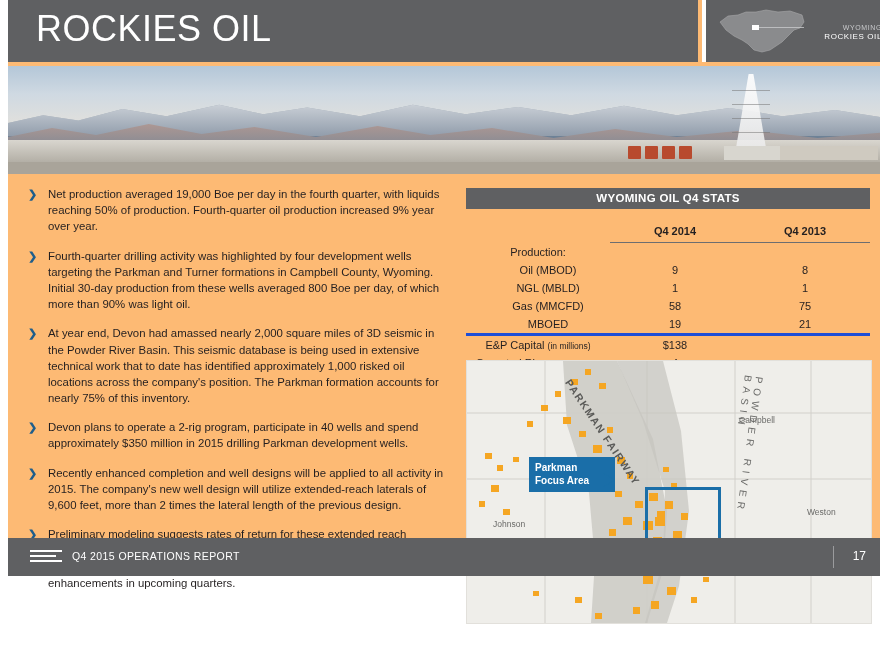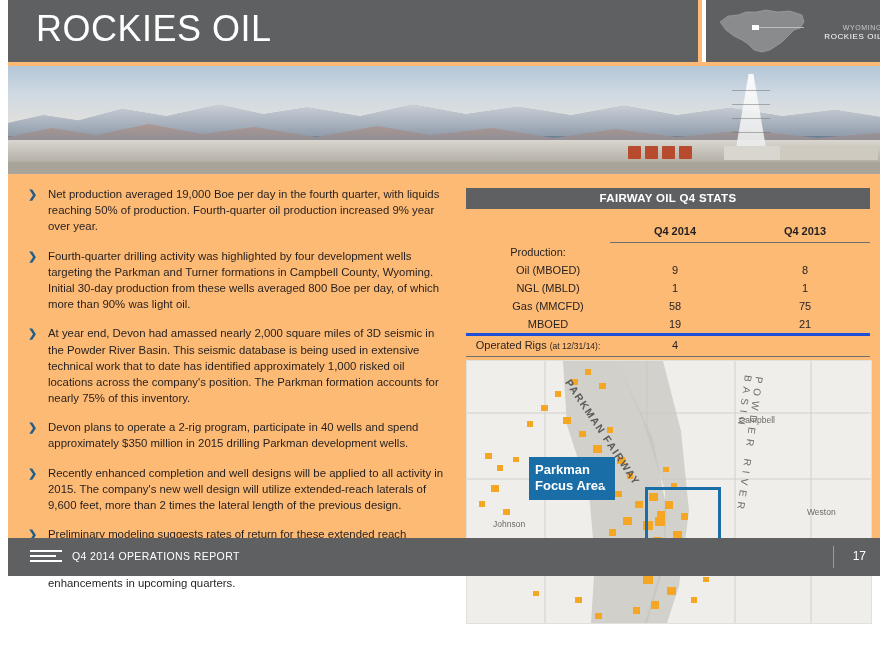--- a/index.html
+++ b/index.html
@@ -262,21 +262,21 @@
     color: #6a6a68;
     font-weight: normal;
   }
   .callout {
     position: absolute;
     left: 62px;
     top: 96px;
     width: 74px;
     background: #1a6ea8;
     color: #ffffff;
-    font-size: 13px;
+    font-size: 10px;
     font-weight: bold;
     line-height: 1.25;
     padding: 5px 6px;
   }
   .callout-arrow {
     position: absolute;
     left: 136px;
     top: 112px;
     width: 0; height: 0;
     border-left: 12px solid #1a6ea8;
@@ -407,54 +407,62 @@
       <span class="chev">❯</span>
       <span>Recently enhanced completion and well designs will be applied to all activity in 2015. The company's new well design will utilize extended-reach laterals of 9,600 feet, more than 2 times the lateral length of the previous design.</span>
     </div>
     <div class="bullet">
       <span class="chev">❯</span>
       <span>Preliminary modeling suggests rates of return for these extended reach development wells could be significantly higher than the previous design. The company will provide more details on well performance from these design enhancements in upcoming quarters.</span>
     </div>
   </div>
 
   <div class="stats">
-    <div class="stats-title">FAIRWAY OIL Q4 STATS</div>
+    <div class="stats-title">WYOMING OIL Q4 STATS</div>
     <table class="stats-table">
       <thead>
         <tr>
           <th class="blank"></th>
           <th>Q4 2014</th>
           <th>Q4 2013</th>
         </tr>
       </thead>
       <tbody>
         <tr>
           <td class="lbl">Production:</td>
           <td class="val"></td>
           <td class="val"></td>
         </tr>
         <tr>
-          <td class="lbl indent">Oil (MBOED)</td>
+          <td class="lbl indent">Oil (MBOD)</td>
           <td class="val">9</td>
           <td class="val">8</td>
         </tr>
         <tr>
           <td class="lbl indent">NGL (MBLD)</td>
           <td class="val">1</td>
           <td class="val">1</td>
         </tr>
         <tr>
           <td class="lbl indent">Gas (MMCFD)</td>
           <td class="val">58</td>
           <td class="val">75</td>
         </tr>
         <tr class="rowline">
           <td class="lbl indent">MBOED</td>
           <td class="val">19</td>
           <td class="val">21</td>
+        </tr>
+        <tr>
+          <td class="lbl">
+            <span>E&amp;P Capital</span>
+            <span class="small-note">(in millions)</span>
+          </td>
+          <td class="val">$138</td>
+          <td class="val"></td>
         </tr>
         <tr>
           <td class="lbl">
             <span>Operated Rigs</span>
             <span class="small-note">(at 12/31/14):</span>
           </td>
           <td class="val">4</td>
           <td class="val"></td>
         </tr>
       </tbody>
@@ -553,18 +561,18 @@
     <div class="callout-arrow"></div>
     <div class="focus-box"></div>
   </div>
 
   <div class="footer">
     <div class="footer-lines">
       <div></div>
         <div></div>
         <div></div>
     </div>
-    <div class="footer-text">Q4 2014   OPERATIONS REPORT</div>
+    <div class="footer-text">Q4 2015   OPERATIONS REPORT</div>
     <div class="footer-sep"></div>
     <div class="footer-page">17</div>
   </div>
 
 </div>
 
 </body></html>

